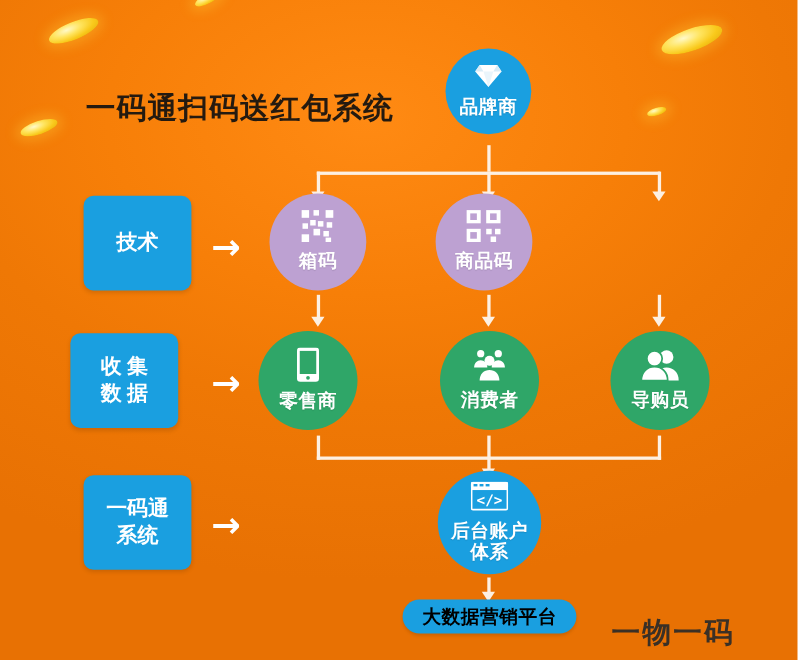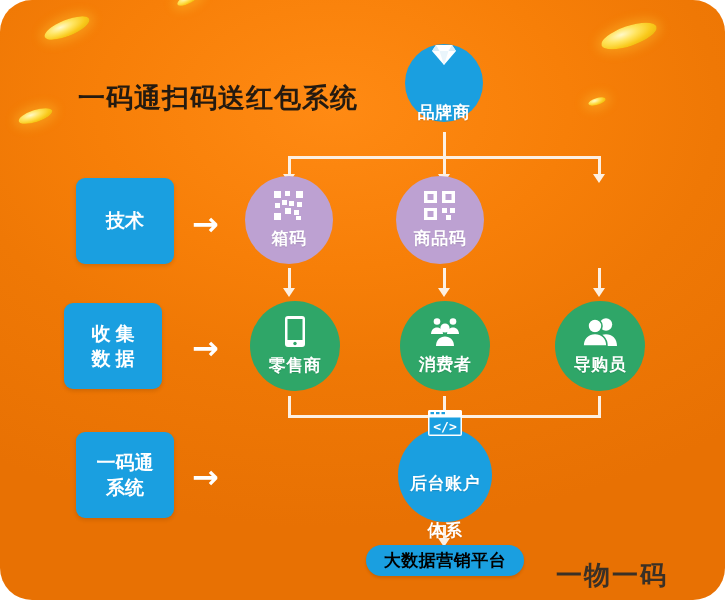--- a/index.html
+++ b/index.html
@@ -12,21 +12,20 @@
     overflow: hidden;
     font-family: "DejaVu Sans", "Liberation Sans", sans-serif;
   }
   #stage {
     position: relative;
     width: 725px;
     height: 600px;
     background:
       radial-gradient(ellipse 620px 420px at 46% 18%, #ff8a13 0%, #f77f08 38%, #ef7805 62%, #e87103 100%);
     overflow: hidden;
-    border-radius: 32px;
   }
   
   .coin {
     position: absolute;
     border-radius: 50%;
     background: radial-gradient(ellipse at 38% 32%, #fff9c9 0%, #ffe45e 32%, #f9c91b 62%, #e0a808 100%);
     box-shadow: 0 0 10px 5px rgba(255, 210, 60, 0.30);
   }
   .coin.c1 { left: 43px; top: 20px; width: 48px; height: 16px; transform: rotate(-22deg); }
   .coin.c2 { left: 18px; top: 110px; width: 35px; height: 12px; transform: rotate(-18deg); }
@@ -99,21 +98,21 @@
   .node .node-label {
     font-size: 17px;
     font-weight: bold;
     line-height: 1.12;
     margin-top: 4px;
     letter-spacing: 0.5px;
     text-shadow: 0 1px 1px rgba(0,0,0,0.12);
   }
   .node .icon { display: block; }
 
-  .node-blue   { background: #1a9fe0; gap: 28px; }
+  .node-blue   { background: #1a9fe0; }
   .node-purple { background: #bda1d2; }
   .node-green  { background: #2fa668; }
 
   
   .conn {
     position: absolute;
     background: #fdf0e2;
   }
   .vline { width: 3px; }
   .hline { height: 3px; }
@@ -239,21 +238,21 @@
         <rect x="3.5" y="20" width="6" height="6" fill="#bda1d2"></rect>
         <rect x="18" y="17" width="5" height="5" fill="#ffffff"></rect>
         <rect x="26" y="17" width="5" height="5" fill="#ffffff"></rect>
         <rect x="22" y="24" width="5" height="5" fill="#ffffff"></rect>
       </svg>
     </span>
     <span class="node-label">商品码</span>
   </div>
 
 
-  <div class="node node-green" style="left:250px; top:301px; width:90px; height:90px;">
+  <div class="node node-green" style="left:235px; top:301px; width:90px; height:90px;">
     <span class="icon">
       <svg width="24" height="32" viewBox="0 0 24 32">
         <rect x="2" y="0" width="20" height="31" rx="3" fill="#ffffff"></rect>
         <rect x="4.5" y="3" width="15" height="21" fill="#2fa668"></rect>
         <circle cx="12" cy="27.5" r="1.7" fill="#2fa668"></circle>
       </svg>
     </span>
     <span class="node-label">零售商</span>
   </div>
 

